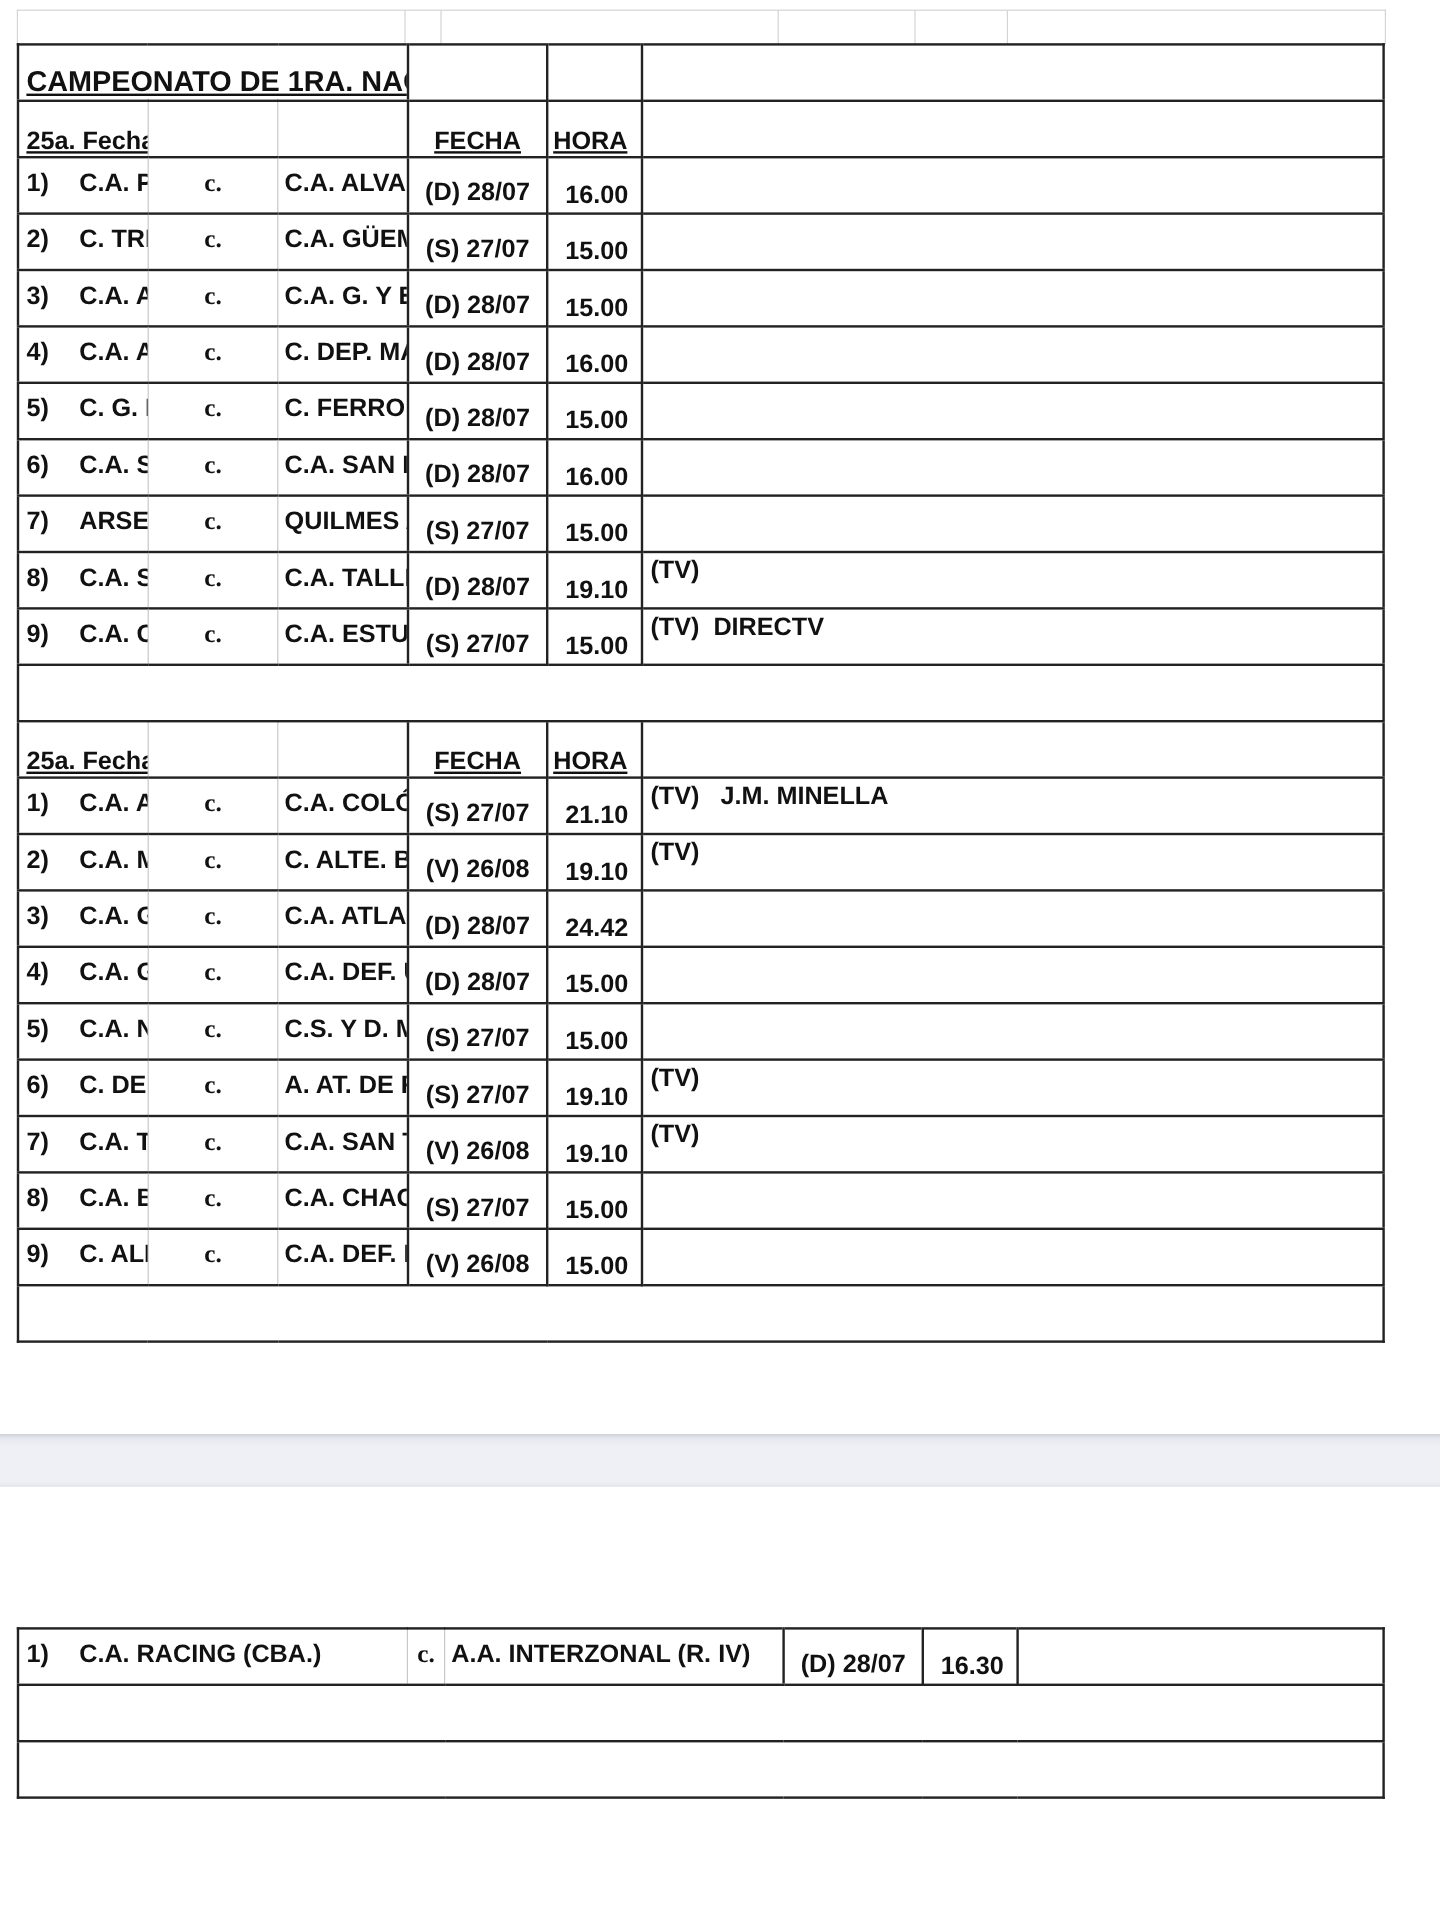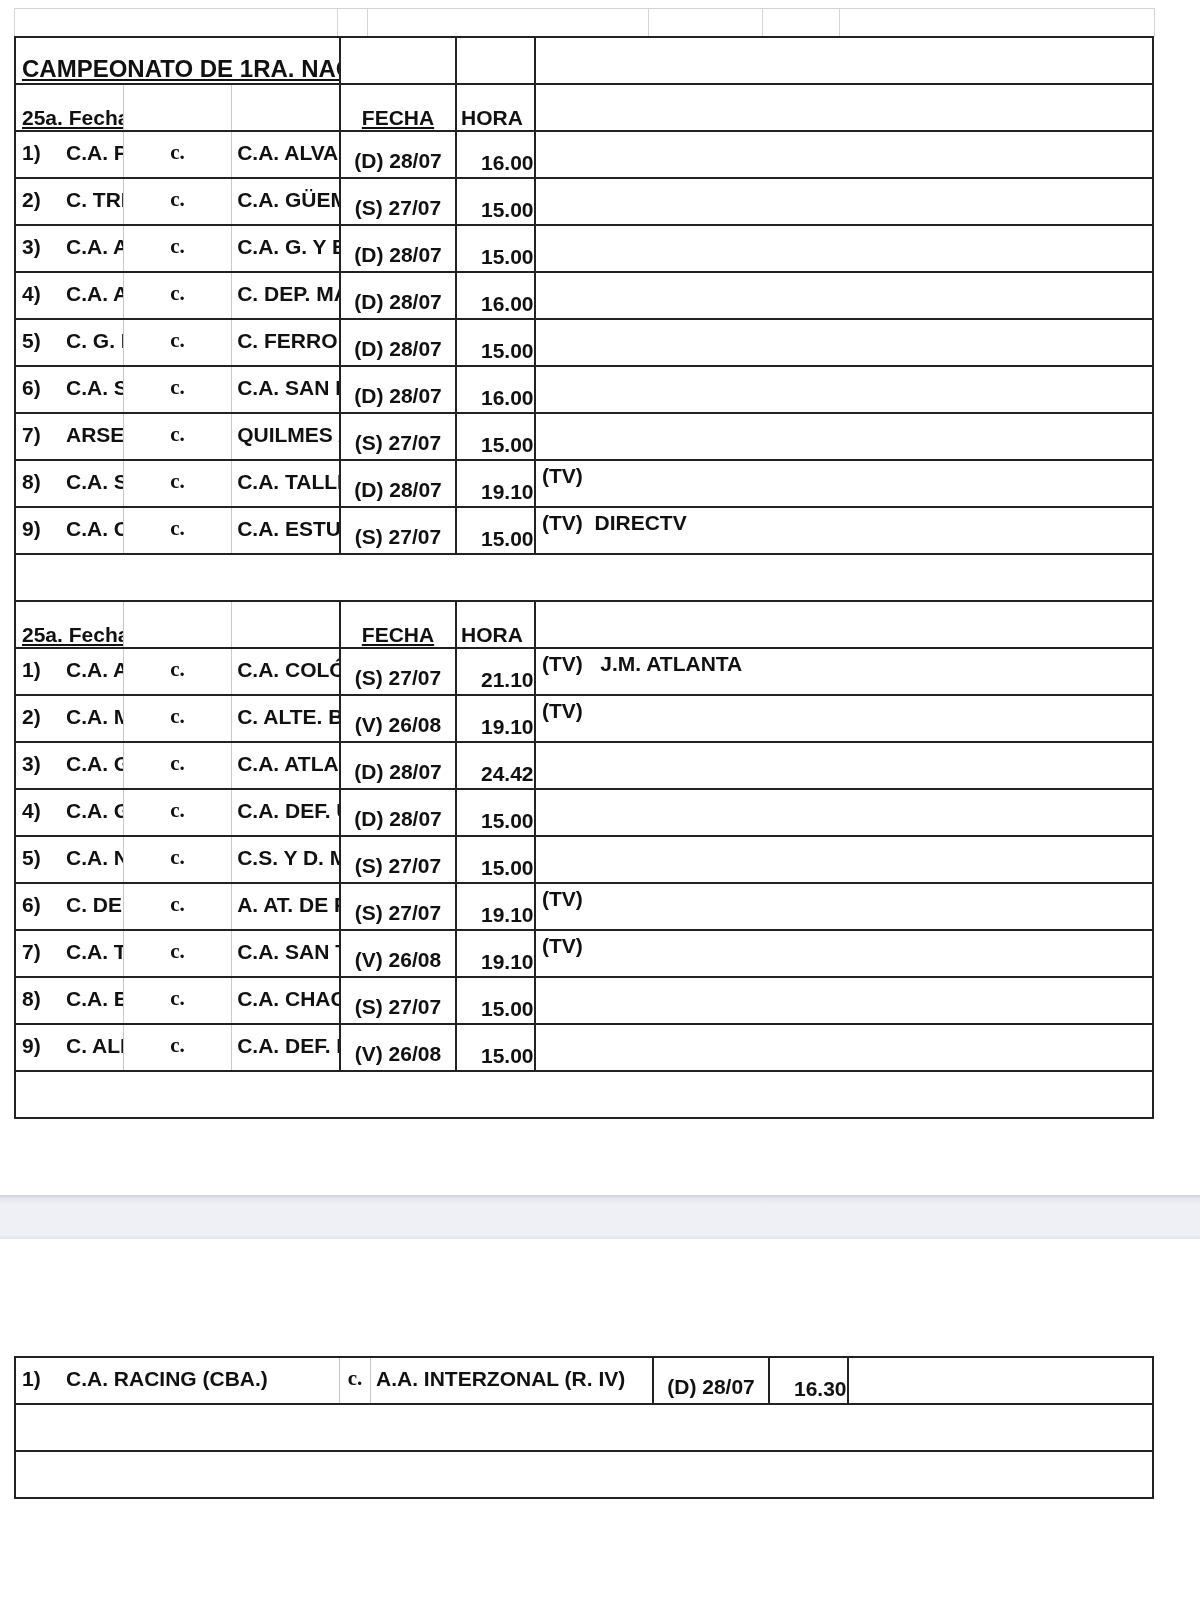--- a/index.html
+++ b/index.html
@@ -17,26 +17,26 @@
   td.c3 { width:281px; }
   td.c4 { width:114px; border-left:2px solid #222; border-right:2px solid #222; text-align:center;margin-left:47px; }
   td.c5 { width:77px; border-right:2px solid #222; }
   td.c6 { }
   tr.rule td { border-bottom:2px solid #222; }
   .num { display:inline-block; width:44px; padding-left:6px; }
   .team { display:inline-block; }
   .match-txt { padding-bottom:12px; display:block; }
   .vs { display:block; padding-bottom:12px; text-align:center; font-family:"Liberation Serif", serif; }
   .date { display:block; padding-bottom:4px; }
-  .hora { display:block; padding-left:24px; padding-bottom:2px; }
+  .hora { display:block; padding-left:14px; padding-bottom:2px; }
   .tv { display:block; padding-left:6px; padding-bottom:18px; white-space:pre; }
   .title { font-size:24px; text-decoration:underline; padding-left:6px; display:block; padding-bottom:0px; }
   .zone-title { font-size:21px; text-decoration:underline; padding-left:6px; display:block; }
   .hdr { text-decoration:underline; display:block; }
-  .hdr-hora { display:block; padding-left:4px; }
+  .hdr-hora { text-decoration:underline; display:block; padding-left:4px; }
   .separator { position:absolute; left:0; top:1195px; width:1200px; height:44px;
                background:linear-gradient(#cfd2d9 0px, #e6e9ef 4px, #eef0f5 10px, #eef0f5 40px, #e2e4e9 44px); }
 </style>
 </head>
 <body>
 
 <div class="grid-top">
   <div class="gline" style="left:322px"></div>
   <div class="gline" style="left:352px"></div>
   <div class="gline" style="left:633px"></div>
@@ -275,21 +275,21 @@
         <td class="c3">
           <span class="match-txt" style="padding-left:5px">C.A. COLÓN</span>
         </td>
         <td class="c4">
           <span class="date">(S) 27/07</span>
         </td>
         <td class="c5">
           <span class="hora">21.10</span>
         </td>
         <td class="c6">
-          <span class="tv">(TV)   J.M. ATLANTA</span>
+          <span class="tv">(TV)   J.M. MINELLA</span>
         </td>
       </tr>
       <tr class="rule">
         <td class="c1">
           <span class="match-txt"><span class="num">2)</span><span class="team">C.A. MITRE (SGO. EST.)</span></span>
         </td>
         <td class="c2">
           <span class="vs">c.</span>
         </td>
         <td class="c3">

